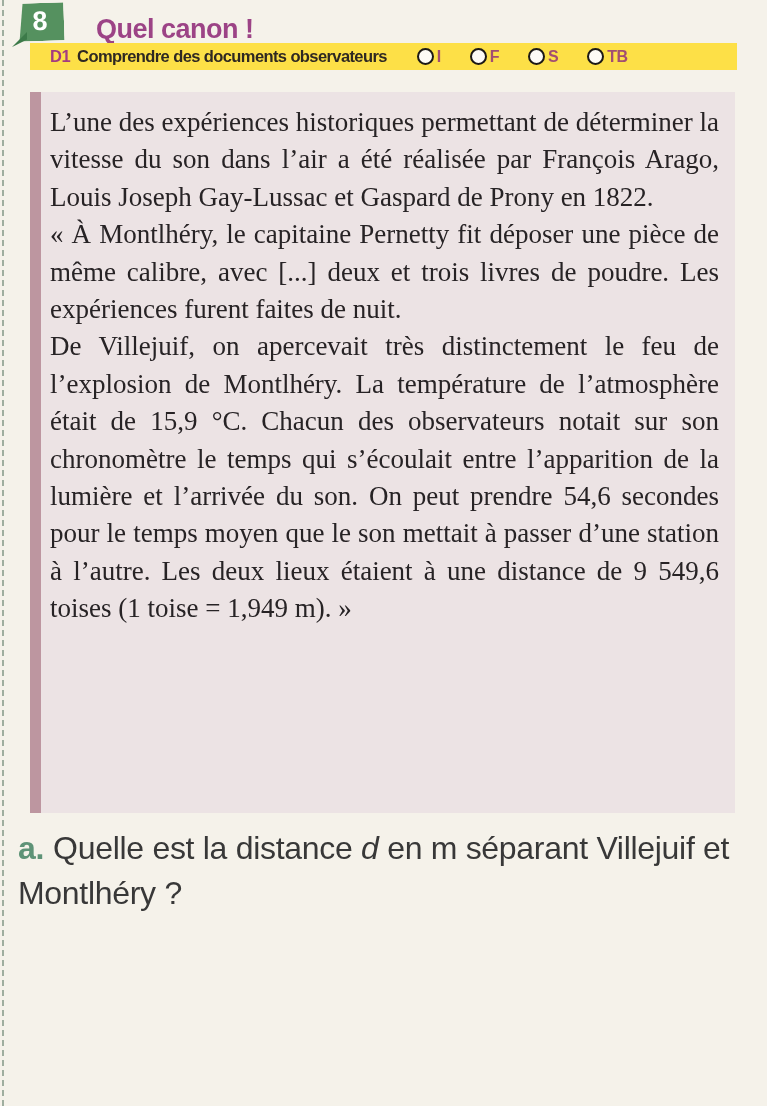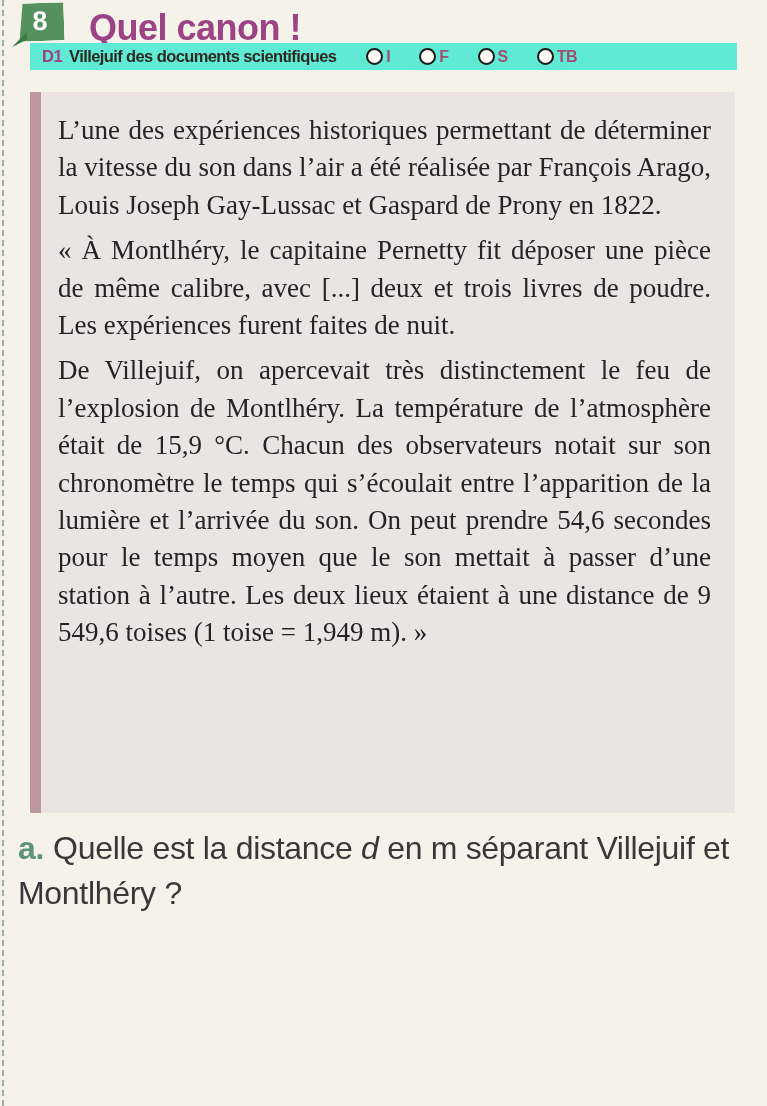--- a/index.html
+++ b/index.html
@@ -25,30 +25,30 @@
   .badge span{
     color:#ffffff;font-size:27px;font-weight:bold;line-height:1;
     transform:translateY(-1px);
   }
   .badge-fold{
     position:absolute;left:12px;top:32px;width:15px;height:15px;
     background:#3c7a49;
     clip-path:polygon(0 100%,100% 0,100% 50%,18% 92%);
   }
   .title{
-    position:absolute;left:88px;top:6px;margin:1px;
-    font-size:36px;font-weight:bold;color:#9c4386;
+    position:absolute;left:88px;top:6px;margin:8px;
+    font-size:27px;font-weight:bold;color:#9c4386;
     letter-spacing:-0.5px;
   }
   
   .competency-bar{
     position:absolute;left:30px;top:43px;width:707px;height:27px;
-    background:#5eead4;
+    background:#fde047;
     display:flex;align-items:center;
-    padding-left:12px;box-sizing:border-box;
+    padding-left:20px;box-sizing:border-box;
   }
   .comp-code{
     color:#a43c80;font-weight:bold;font-size:16.5px;letter-spacing:-0.5px;
   }
   .comp-label{
     color:#2e2822;font-weight:bold;font-size:16.5px;letter-spacing:-0.6px;
     margin-left:7px;
   }
   .levels{display:flex;align-items:center;margin-left:30px;gap:29px;}
   .level{display:flex;align-items:center;gap:3px;}
@@ -61,21 +61,21 @@
   }
   
   .quote{
     position:absolute;left:30px;top:92px;width:705px;height:721px;
     background:#ece3e4;
     border-left:11px solid #bd96a0;
     box-sizing:border-box;
     padding:12px 16px 0 9px;
   }
   .quote p{
-    margin:8px;
+    margin:0;
     font-family:"Liberation Serif","DejaVu Serif",serif;
     font-size:27px;line-height:37.4px;
     color:#272325;
     text-align:justify;
   }
   .attribution{
     margin:0;margin-top:9px !important;
     text-align:right !important;
     font-size:20px !important;line-height:26px !important;
     padding-right:2px;
@@ -98,21 +98,21 @@
 
 <div class="badge">
   <span>8</span>
 </div>
 <div class="badge-fold"></div>
 
 <h1 class="title">Quel canon !</h1>
 
 <div class="competency-bar">
   <span class="comp-code">D1</span>
-  <span class="comp-label">Villejuif des documents scientifiques</span>
+  <span class="comp-label">Comprendre des documents observateurs</span>
   <div class="levels">
     <span class="level">
       <span class="circle"></span>
       <span class="lv">I</span>
     </span>
     <span class="level">
       <span class="circle"></span>
       <span class="lv">F</span>
     </span>
     <span class="level">

